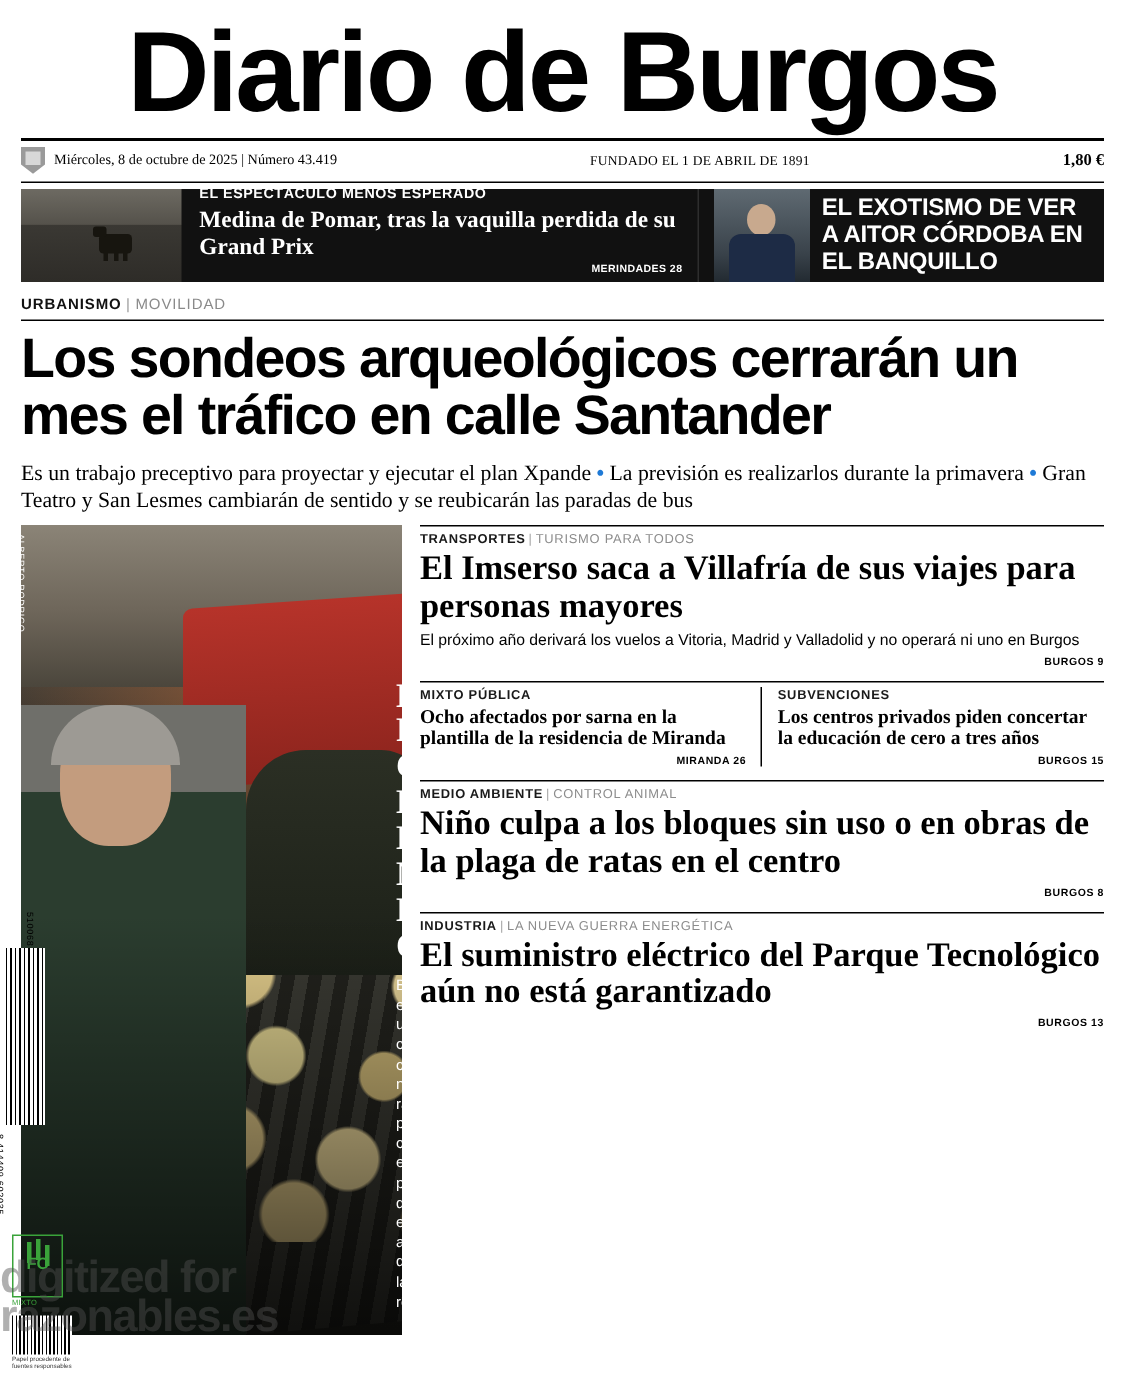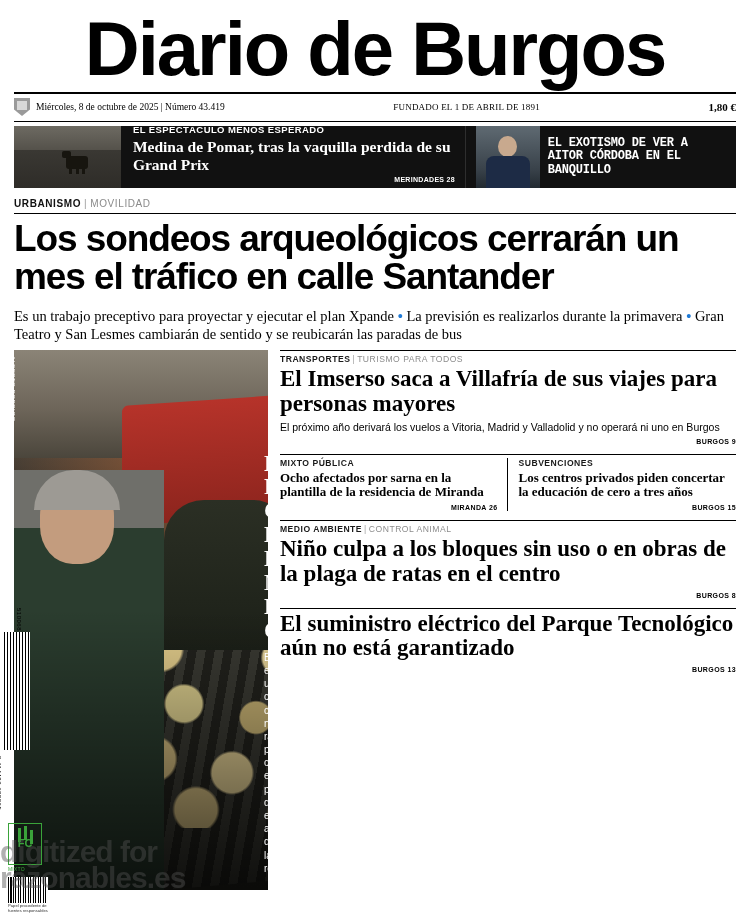--- a/index.html
+++ b/index.html
@@ -148,23 +148,23 @@
   }
   .promo-portrait .head {
     position:absolute; left:22px; top:10px; width:19px;height:21px;border-radius:50%;
     background:#c8a98e;
   }
   .promo-portrait .body {
     position:absolute; left:10px; top:30px; width:44px;height:32px;border-radius:8px 8px 0 0;
     background:#1d2b45;
   }
   .promo-right-head {
-    font-family: Liberation Mono, monospace;
-    font-weight: bold;
-    font-size: 12px;
+    font-family: Liberation Sans, sans-serif;
+    font-weight: bold;
+    font-size: 16px;
     line-height: 1.12;
     text-transform: uppercase;
     letter-spacing: -.2px;
   }
 
   
   .lead {
     padding: 10px 14px 0 14px;
   }
   .kicker-line {
@@ -530,20 +530,23 @@
         <div class="sec-rule"></div>
         <div class="sec-kicker">
           <span class="s1">MEDIO AMBIENTE</span><span class="sep">|</span><span class="s2">CONTROL ANIMAL</span>
         </div>
         <h2 class="sec-head">Niño culpa a los bloques sin uso o en obras de la plaga de ratas en el centro</h2>
         <div class="sec-ref">BURGOS 8</div>
       </div>
 
       <div class="sec">
         <div class="sec-rule"></div>
+        <div class="sec-kicker">
+          <span class="s1">INDUSTRIA</span><span class="sep">|</span><span class="s2">LA NUEVA GUERRA ENERGÉTICA</span>
+        </div>
         <h2 class="sec-head">El suministro eléctrico del Parque Tecnológico aún no está garantizado</h2>
         <div class="sec-ref">BURGOS 13</div>
       </div>
 
     </div>
   </div>
 
   <div class="bottom-left">
     <div class="fsc">
         <span>FC</span>

